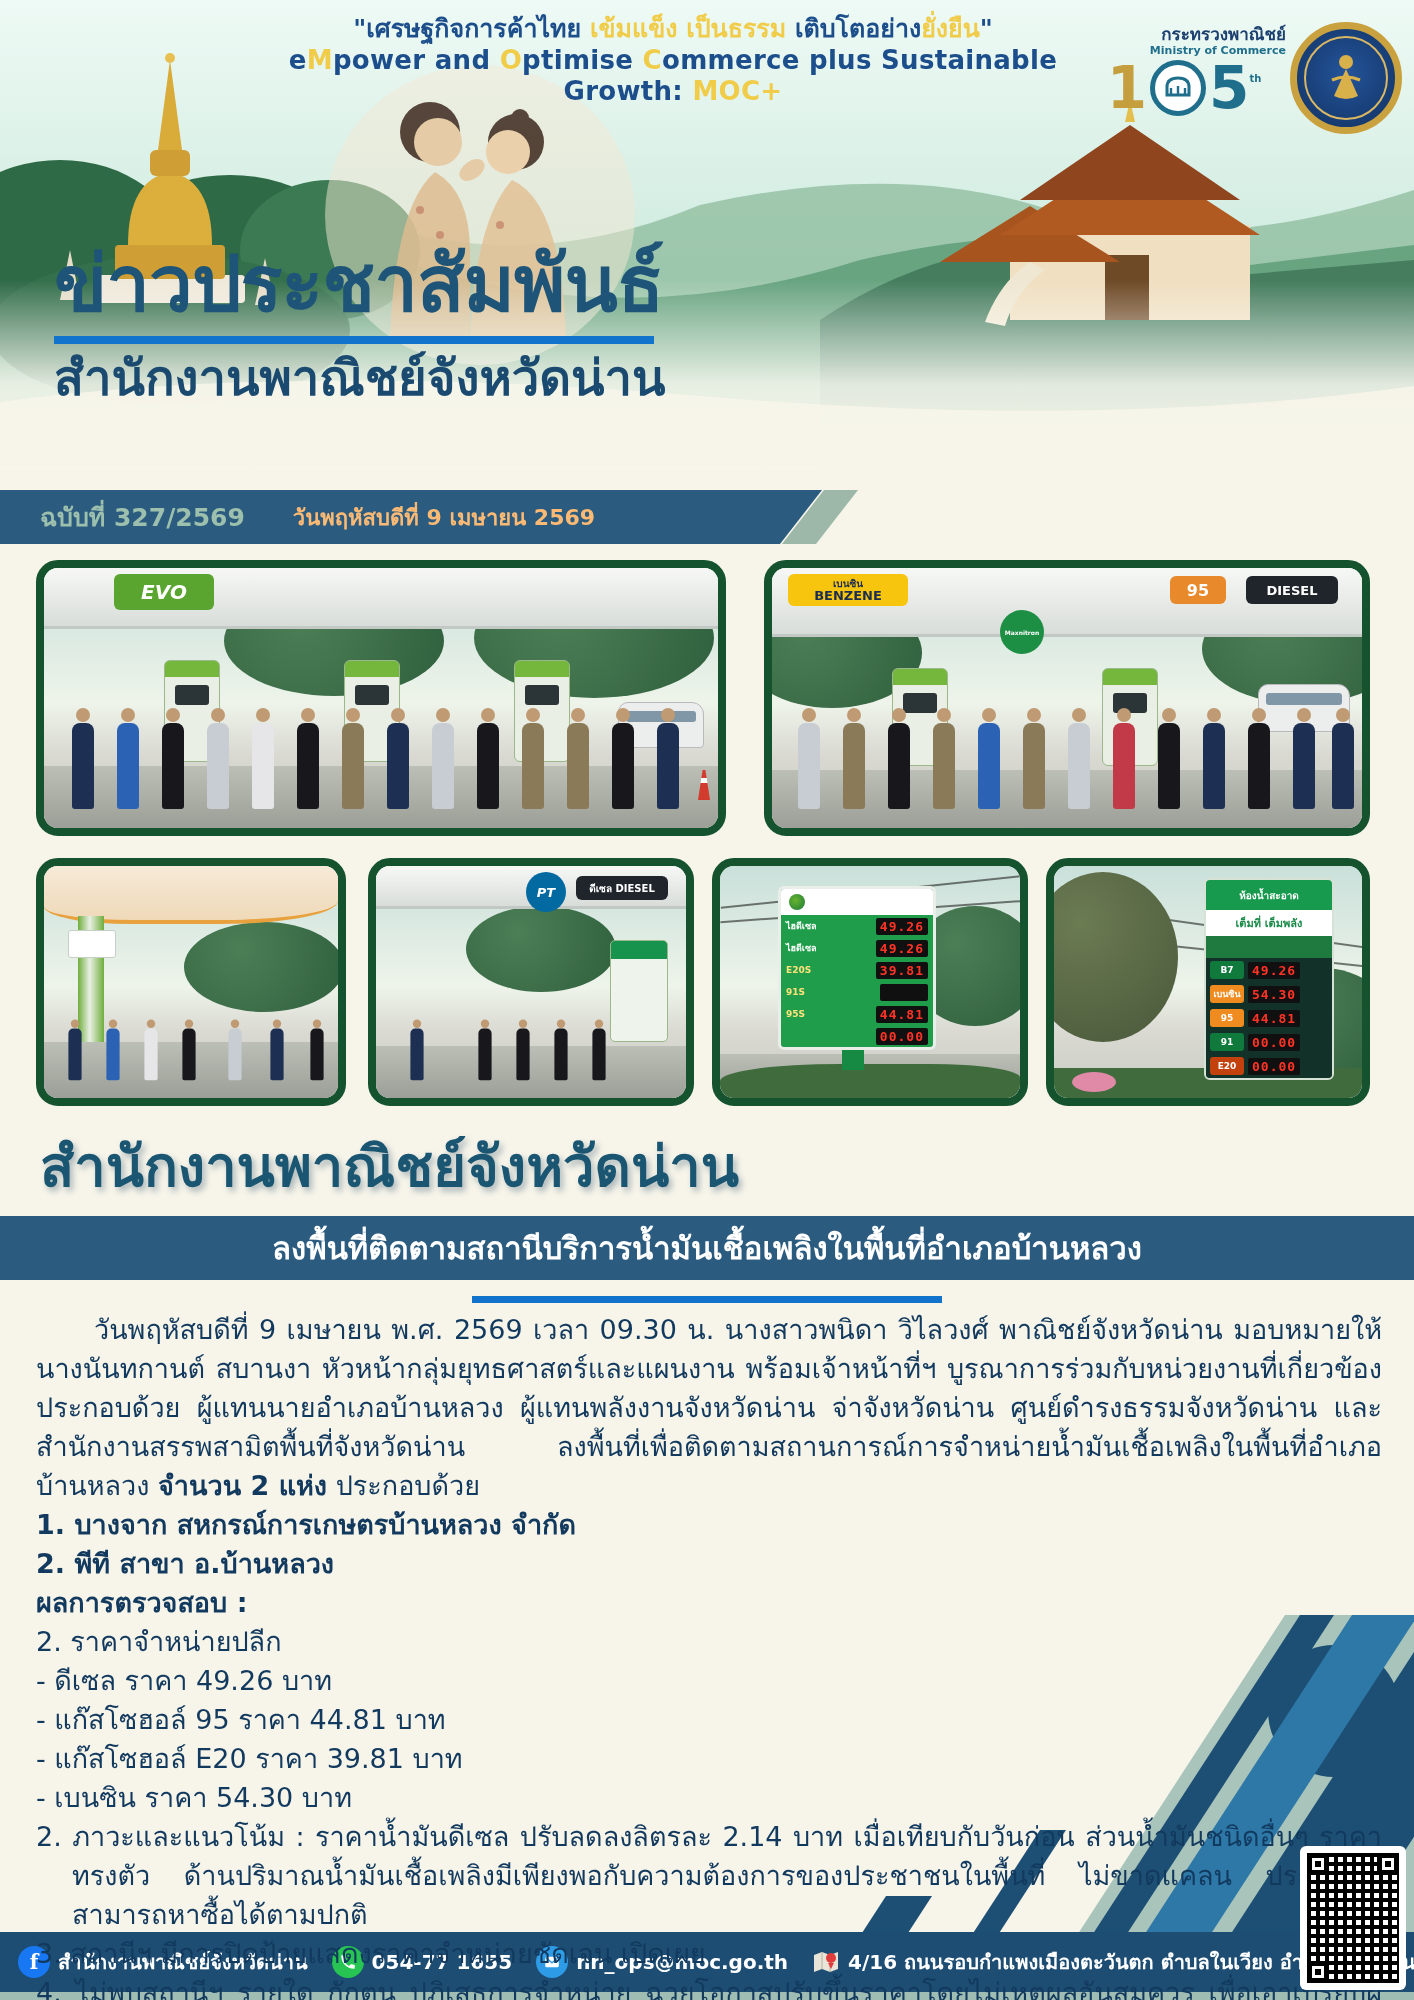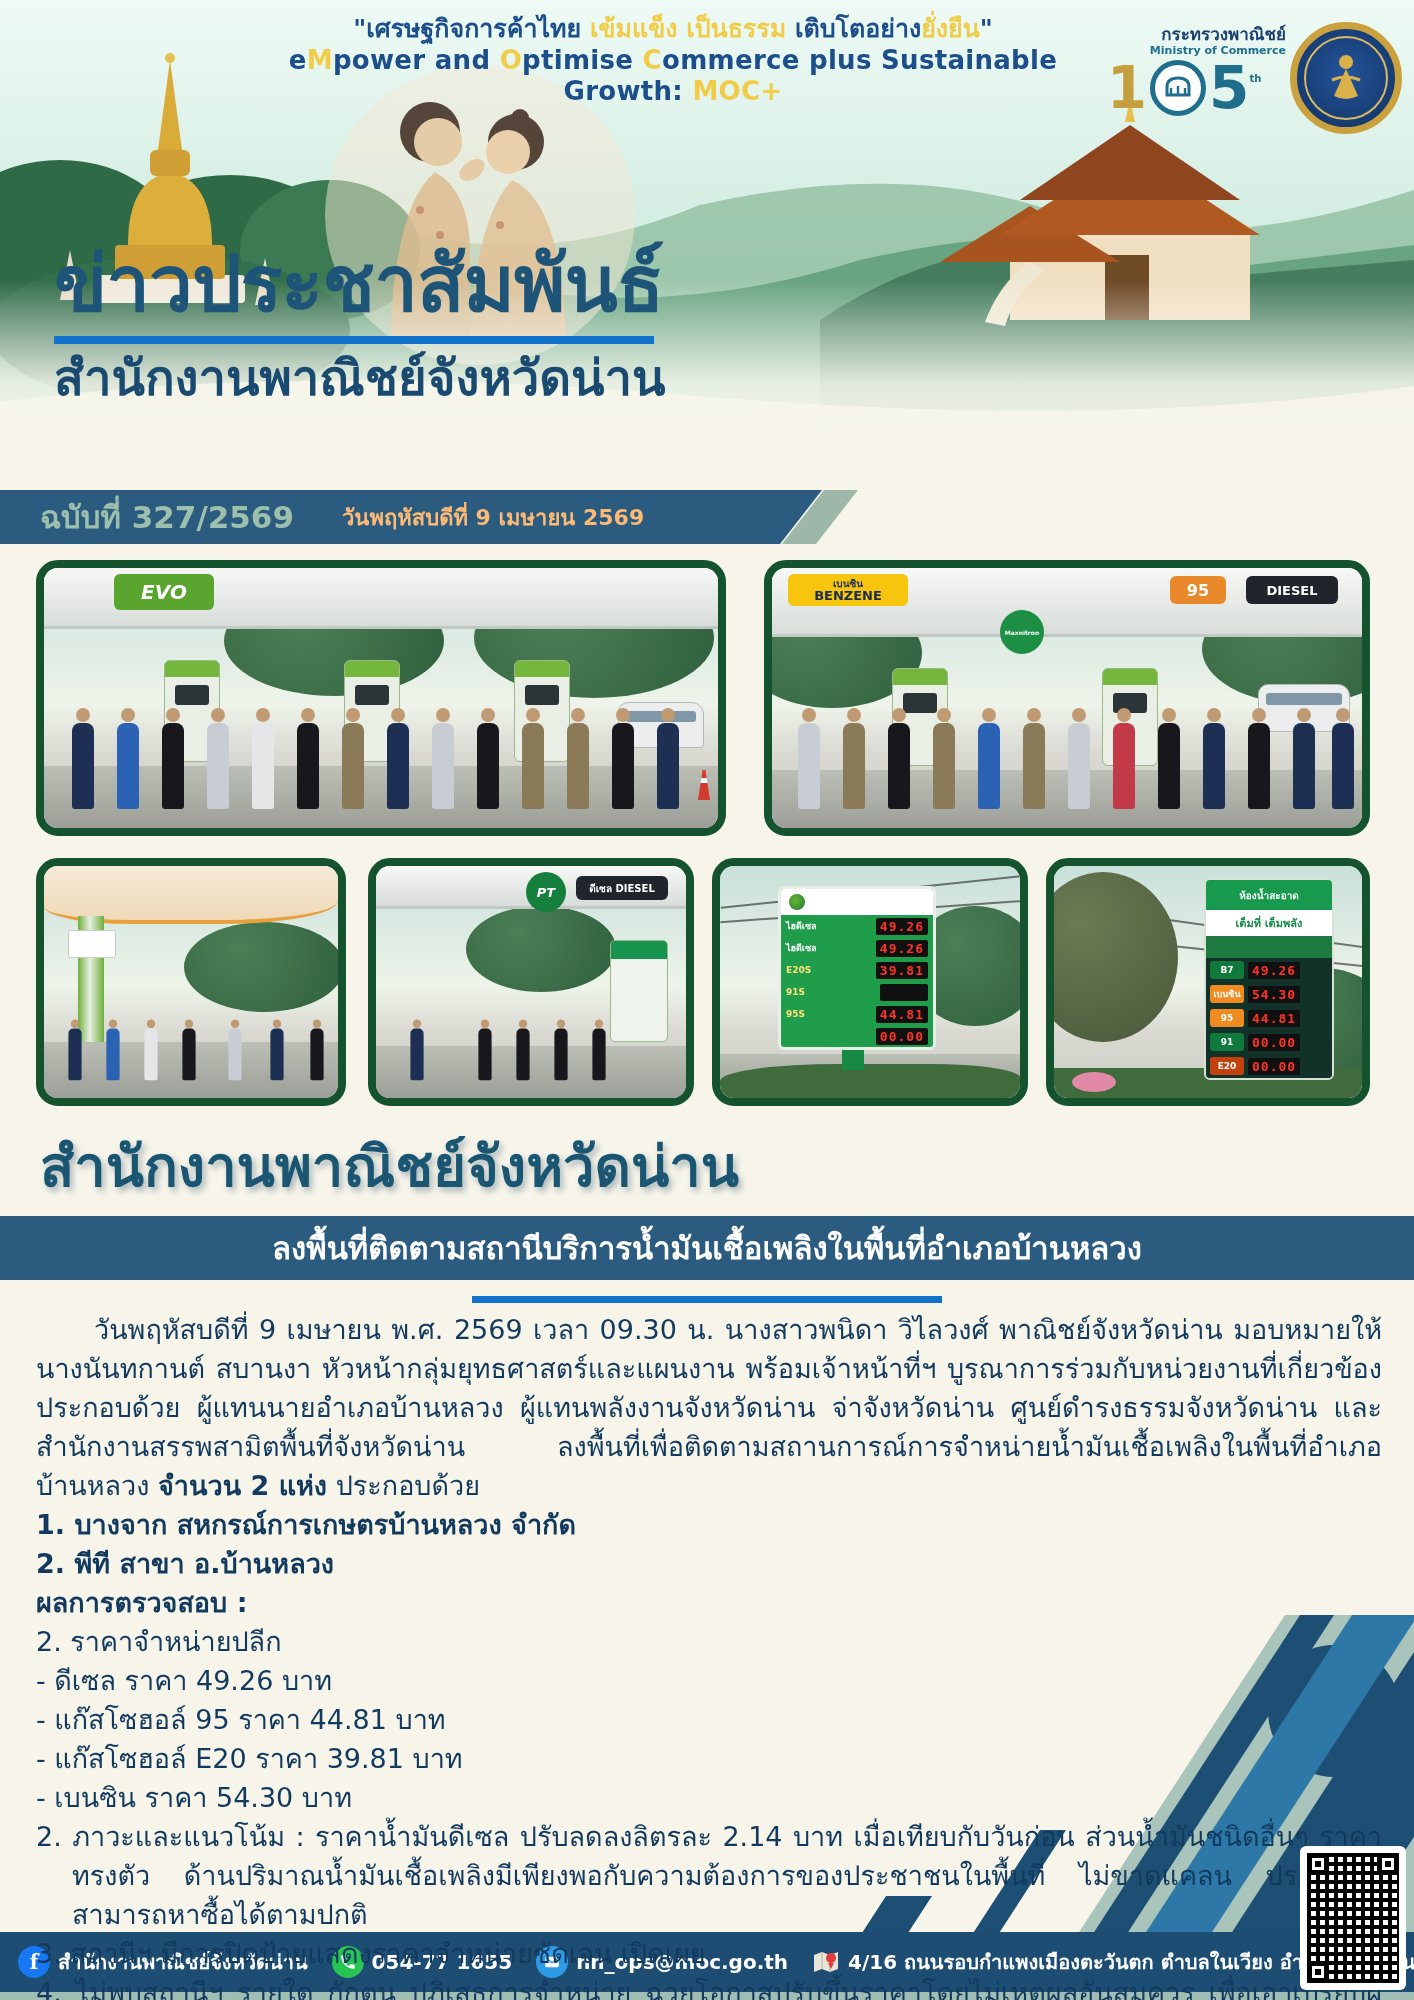--- a/index.html
+++ b/index.html
@@ -34,21 +34,21 @@
   .title-block h1{margin:0;font-size:78px;font-weight:800;color:#1d5478;line-height:1.05;letter-spacing:-1px;}
   .title-underline{width:600px;height:8px;background:#1273cc;margin-top:10px;}
   .title-block h2{margin:8px 0 0;font-size:49px;font-weight:800;color:#1a4a70;line-height:1.1;}
 
   
   .edition-accent{position:absolute;left:780px;top:490px;width:84px;height:54px;z-index:1;
     background:#9db8a8;clip-path:polygon(44px 0,78px 0,36px 100%,2px 100%);}
   .edition-bar{position:absolute;left:0;top:490px;width:822px;height:54px;background:#2b5b7f;z-index:2;
     clip-path:polygon(0 0,100% 0,calc(100% - 42px) 100%,0 100%);
     display:flex;align-items:center;gap:48px;padding-left:40px;box-sizing:border-box;}
-  .edition-bar .issue{font-size:31px;font-weight:700;color:#9cc0ad;}
+  .edition-bar .issue{font-size:25px;font-weight:700;color:#9cc0ad;}
   .edition-bar .date{font-size:22px;font-weight:700;color:#fdba74;}
 
   
   .photo{position:absolute;border:8px solid #14532d;border-radius:22px;overflow:hidden;background:#dfe9e2;z-index:2;box-sizing:border-box;}
   .ph-sky{position:absolute;inset:0;background:linear-gradient(#c9e0da,#eef4ea 52%,#d9d9d2 72%,#c9ccc3);}
   .blob{position:absolute;border-radius:50%;background:radial-gradient(circle at 35% 30%,#4c7f56,#2f5f3d);}
   .ground{position:absolute;left:0;right:0;bottom:0;background:linear-gradient(#bcbfb6,#9b9f97);}
   .canopy{position:absolute;left:0;right:0;top:0;background:linear-gradient(#f7f8f6,#d8ddd9);border-bottom:3px solid #c2c8c3;}
   .gpillar{position:absolute;width:26px;background:linear-gradient(90deg,#6fae3c,#e9f0e4 45%,#6fae3c);}
   .pump{position:absolute;width:54px;background:linear-gradient(#74b73c 0 16px,#e9efe4 16px);border:1px solid #9ab88a;border-radius:6px;}
@@ -314,21 +314,21 @@
     <i class="pp sm c-bk" style="left:134px"></i>
     <i class="pp sm c-fl" style="left:180px"></i>
     <i class="pp sm c-nv" style="left:222px"></i>
     <i class="pp sm c-bk" style="left:262px"></i>
   </div>
 
   <div class="photo" style="left:368px;top:858px;width:326px;height:248px;">
     <div class="ph-sky"></div>
     <div class="blob" style="left:90px;top:40px;width:150px;height:86px;"></div>
     <div class="canopy" style="height:40px;"></div>
-    <div class="brand-sign" style="left:150px;top:6px;width:40px;height:40px;border-radius:50%;background:#15803d;color:#fff;font-size:13px;font-style:italic;">PT</div>
+    <div class="brand-sign" style="left:150px;top:6px;width:40px;height:40px;border-radius:50%;background:#0369a1;color:#fff;font-size:13px;font-style:italic;">PT</div>
     <div class="brand-sign" style="left:200px;top:10px;width:92px;height:24px;background:#20252c;color:#fff;font-size:10px;">ดีเซล DIESEL</div>
     <div class="ground" style="height:52px;"></div>
     <div style="position:absolute;right:18px;bottom:56px;width:56px;height:100px;background:linear-gradient(#17934d 0 18px,#eef3ec 18px);border:1px solid #9ab88a;border-radius:5px;"></div>
     <i class="pp sm c-nv" style="left:30px"></i>
     <i class="pp sm c-bk" style="left:98px"></i>
     <i class="pp sm c-bk" style="left:136px"></i>
     <i class="pp sm c-bk" style="left:174px"></i>
     <i class="pp sm c-bk" style="left:212px"></i>
   </div>
 

